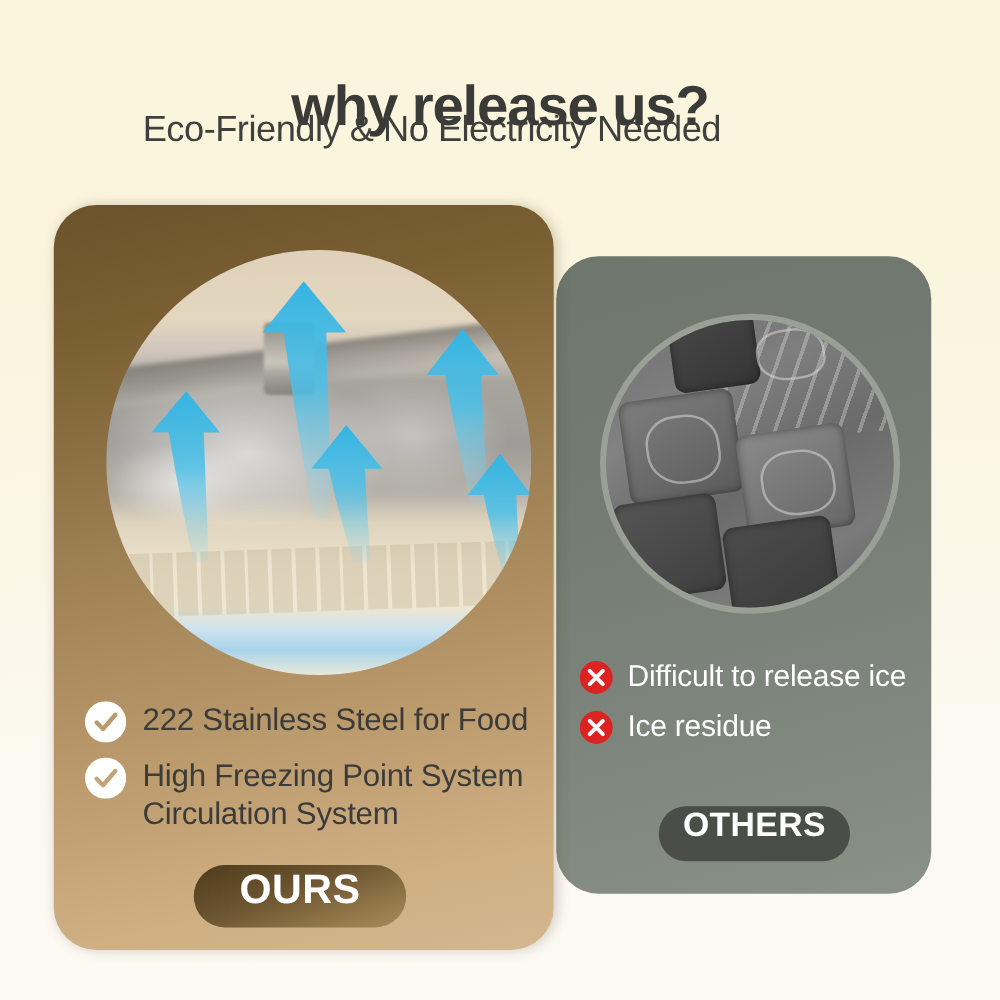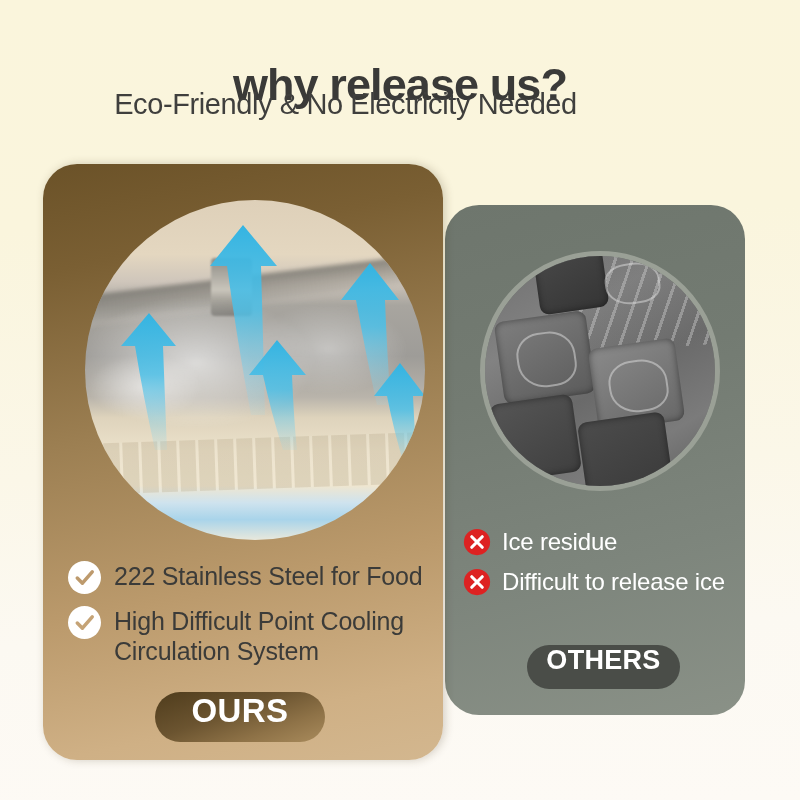--- a/index.html
+++ b/index.html
@@ -300,30 +300,30 @@
   </div>
 
   <div class="feature-list list-others">
     <div class="feature-row">
       <span class="bullet-icon">
         <svg viewBox="0 0 32 32" width="100%" height="100%">
           <circle cx="16" cy="16" r="15" fill="#dd2222"></circle>
           <path d="M10 10 L22 22 M22 10 L10 22" stroke="#ffffff" stroke-width="3.6" stroke-linecap="round"></path>
         </svg>
       </span>
-      <span class="feature-text">Ice residue</span>
+      <span class="feature-text">Difficult to release ice</span>
     </div>
     <div class="feature-row">
       <span class="bullet-icon">
         <svg viewBox="0 0 32 32" width="100%" height="100%">
           <circle cx="16" cy="16" r="15" fill="#dd2222"></circle>
           <path d="M10 10 L22 22 M22 10 L10 22" stroke="#ffffff" stroke-width="3.6" stroke-linecap="round"></path>
         </svg>
       </span>
-      <span class="feature-text">Difficult to release ice</span>
+      <span class="feature-text">Ice residue</span>
     </div>
   </div>
 
   <div class="badge badge-others">
     <span>OTHERS</span>
   </div>
 
   <div class="card card-ours">
 
     <div class="photo-circle photo-ours">
@@ -378,21 +378,21 @@
       </span>
       <span class="feature-text">222 Stainless Steel for Food</span>
     </div>
     <div class="feature-row">
       <span class="bullet-icon">
         <svg viewBox="0 0 32 32" width="100%" height="100%">
           <circle cx="16" cy="16" r="16" fill="#ffffff"></circle>
           <path d="M9 16.5 L14 21.5 L23.5 10.5" stroke="#c5a376" stroke-width="3.4" fill="none" stroke-linecap="round" stroke-linejoin="round"></path>
         </svg>
       </span>
-      <span class="feature-text">High Difficult Point Cooling Circulation System</span>
+      <span class="feature-text">High Freezing Point System Circulation System</span>
     </div>
   </div>
 
   <div class="badge badge-ours">
     <span>OURS</span>
   </div>
 
 </div>
 
 </body></html>

